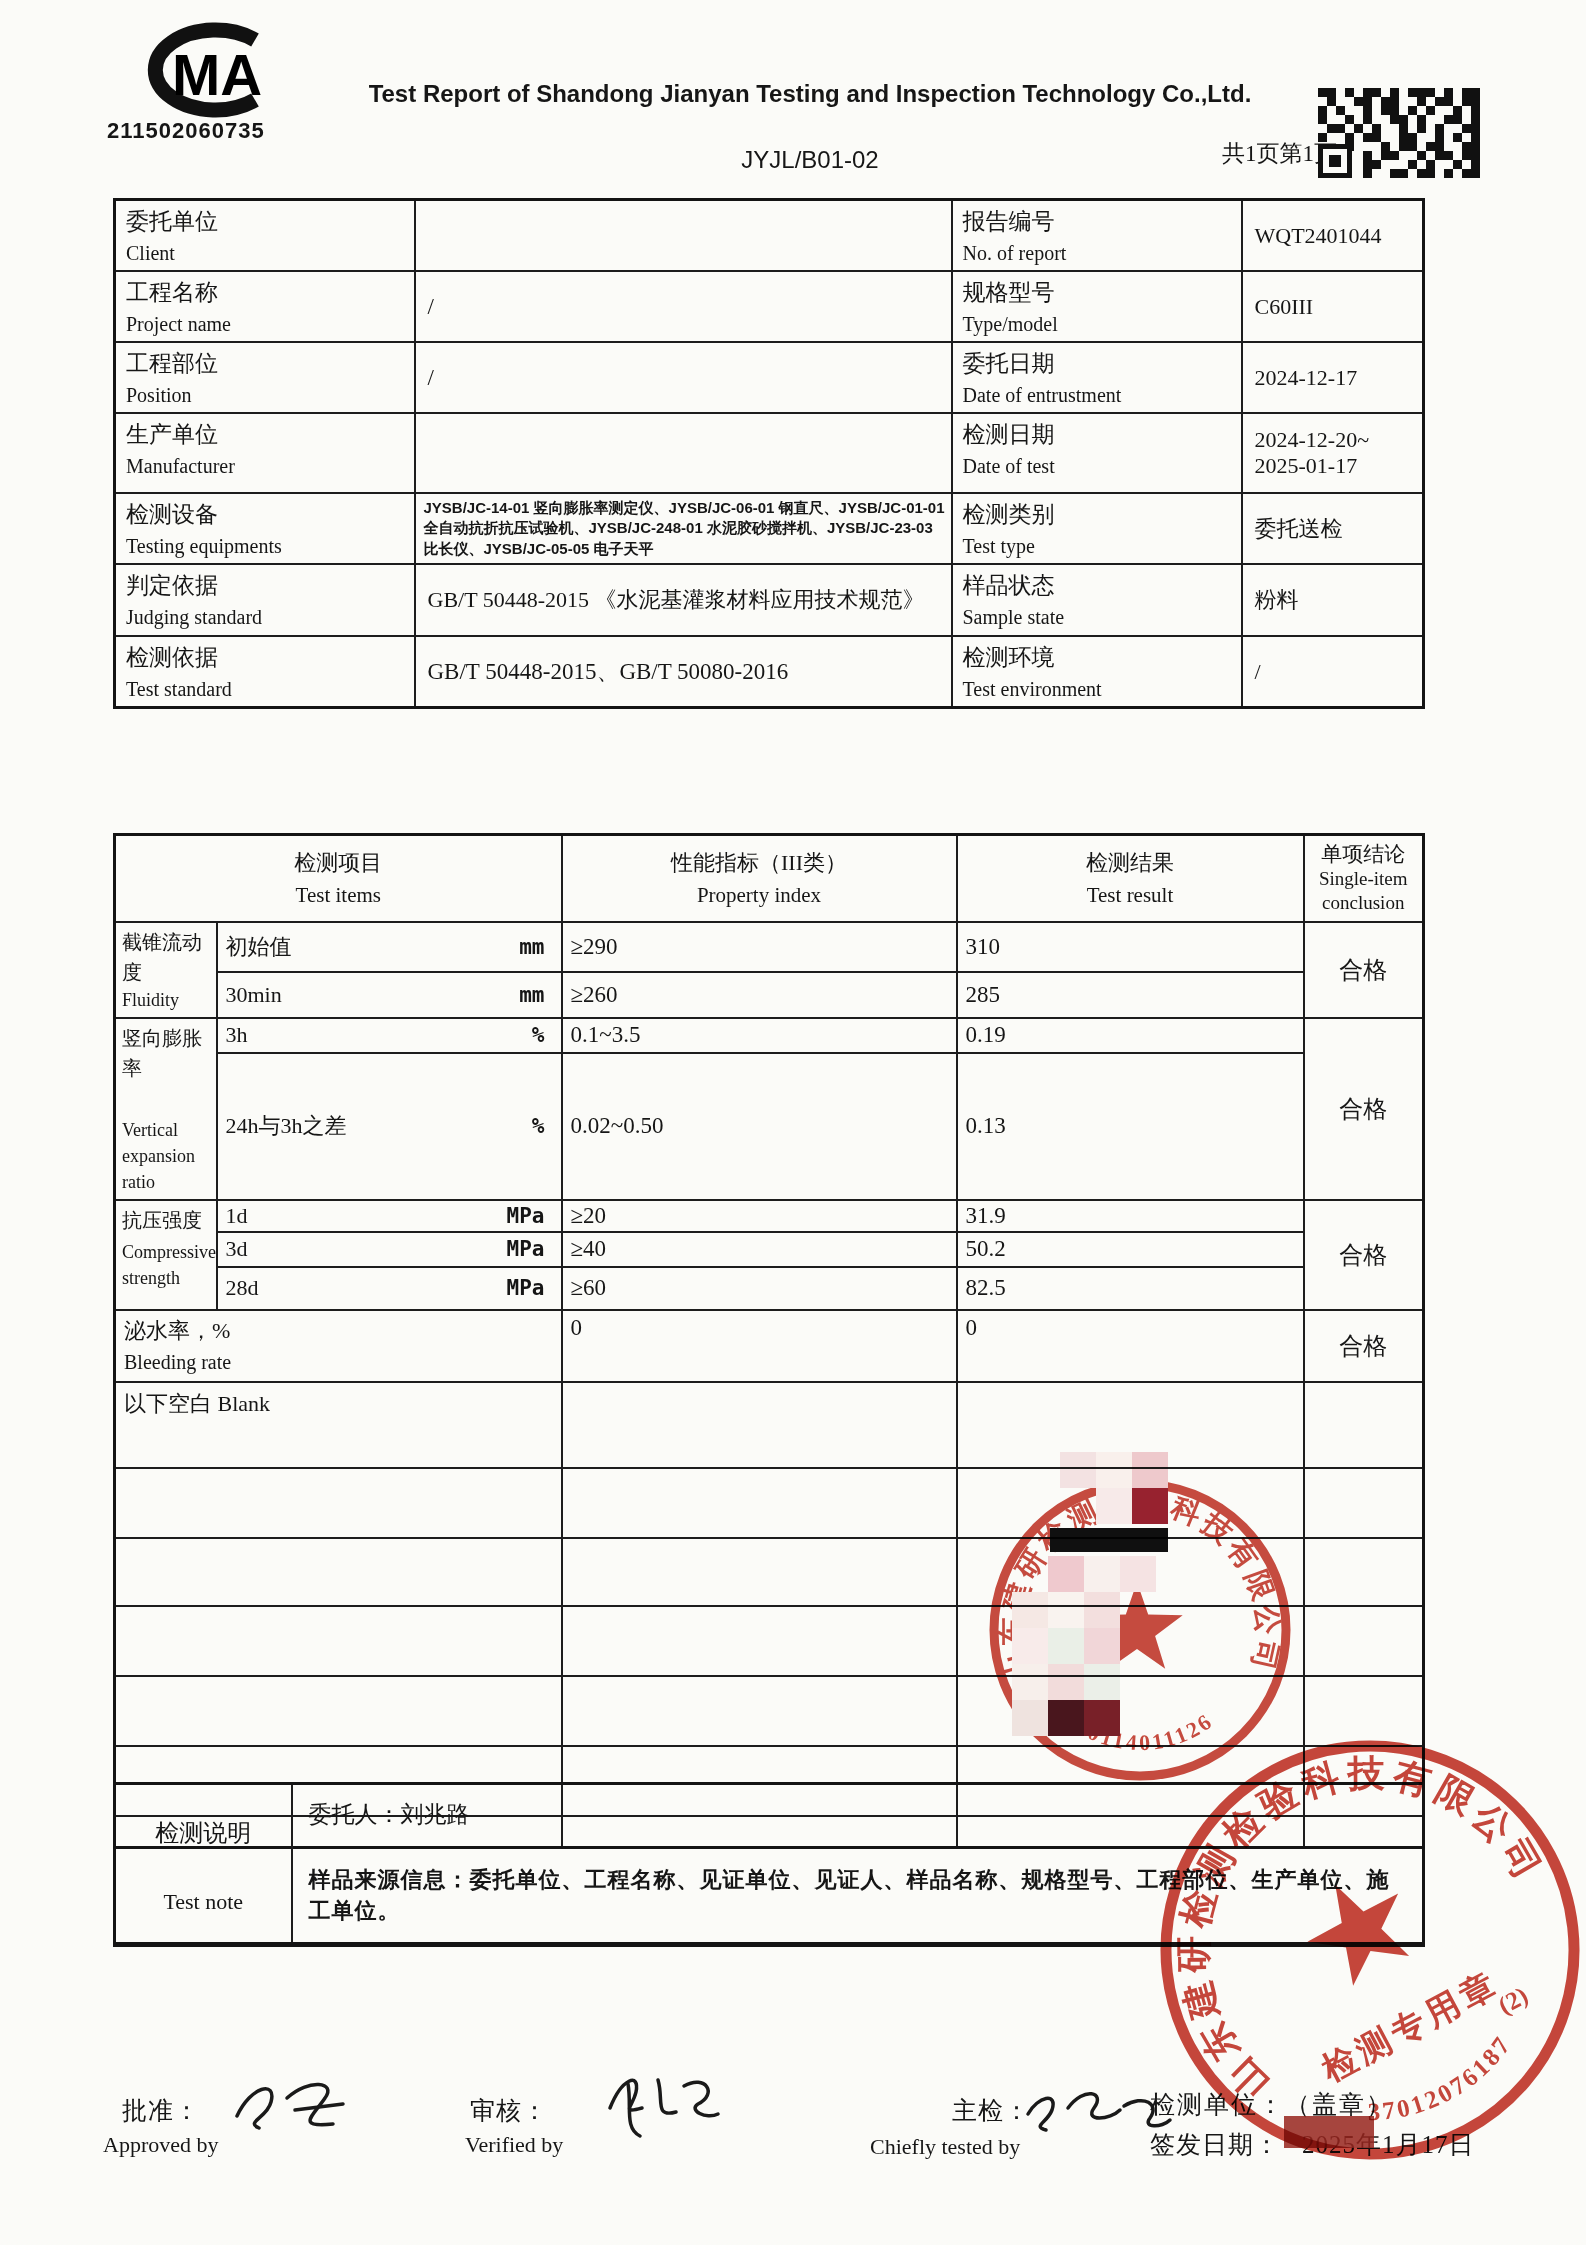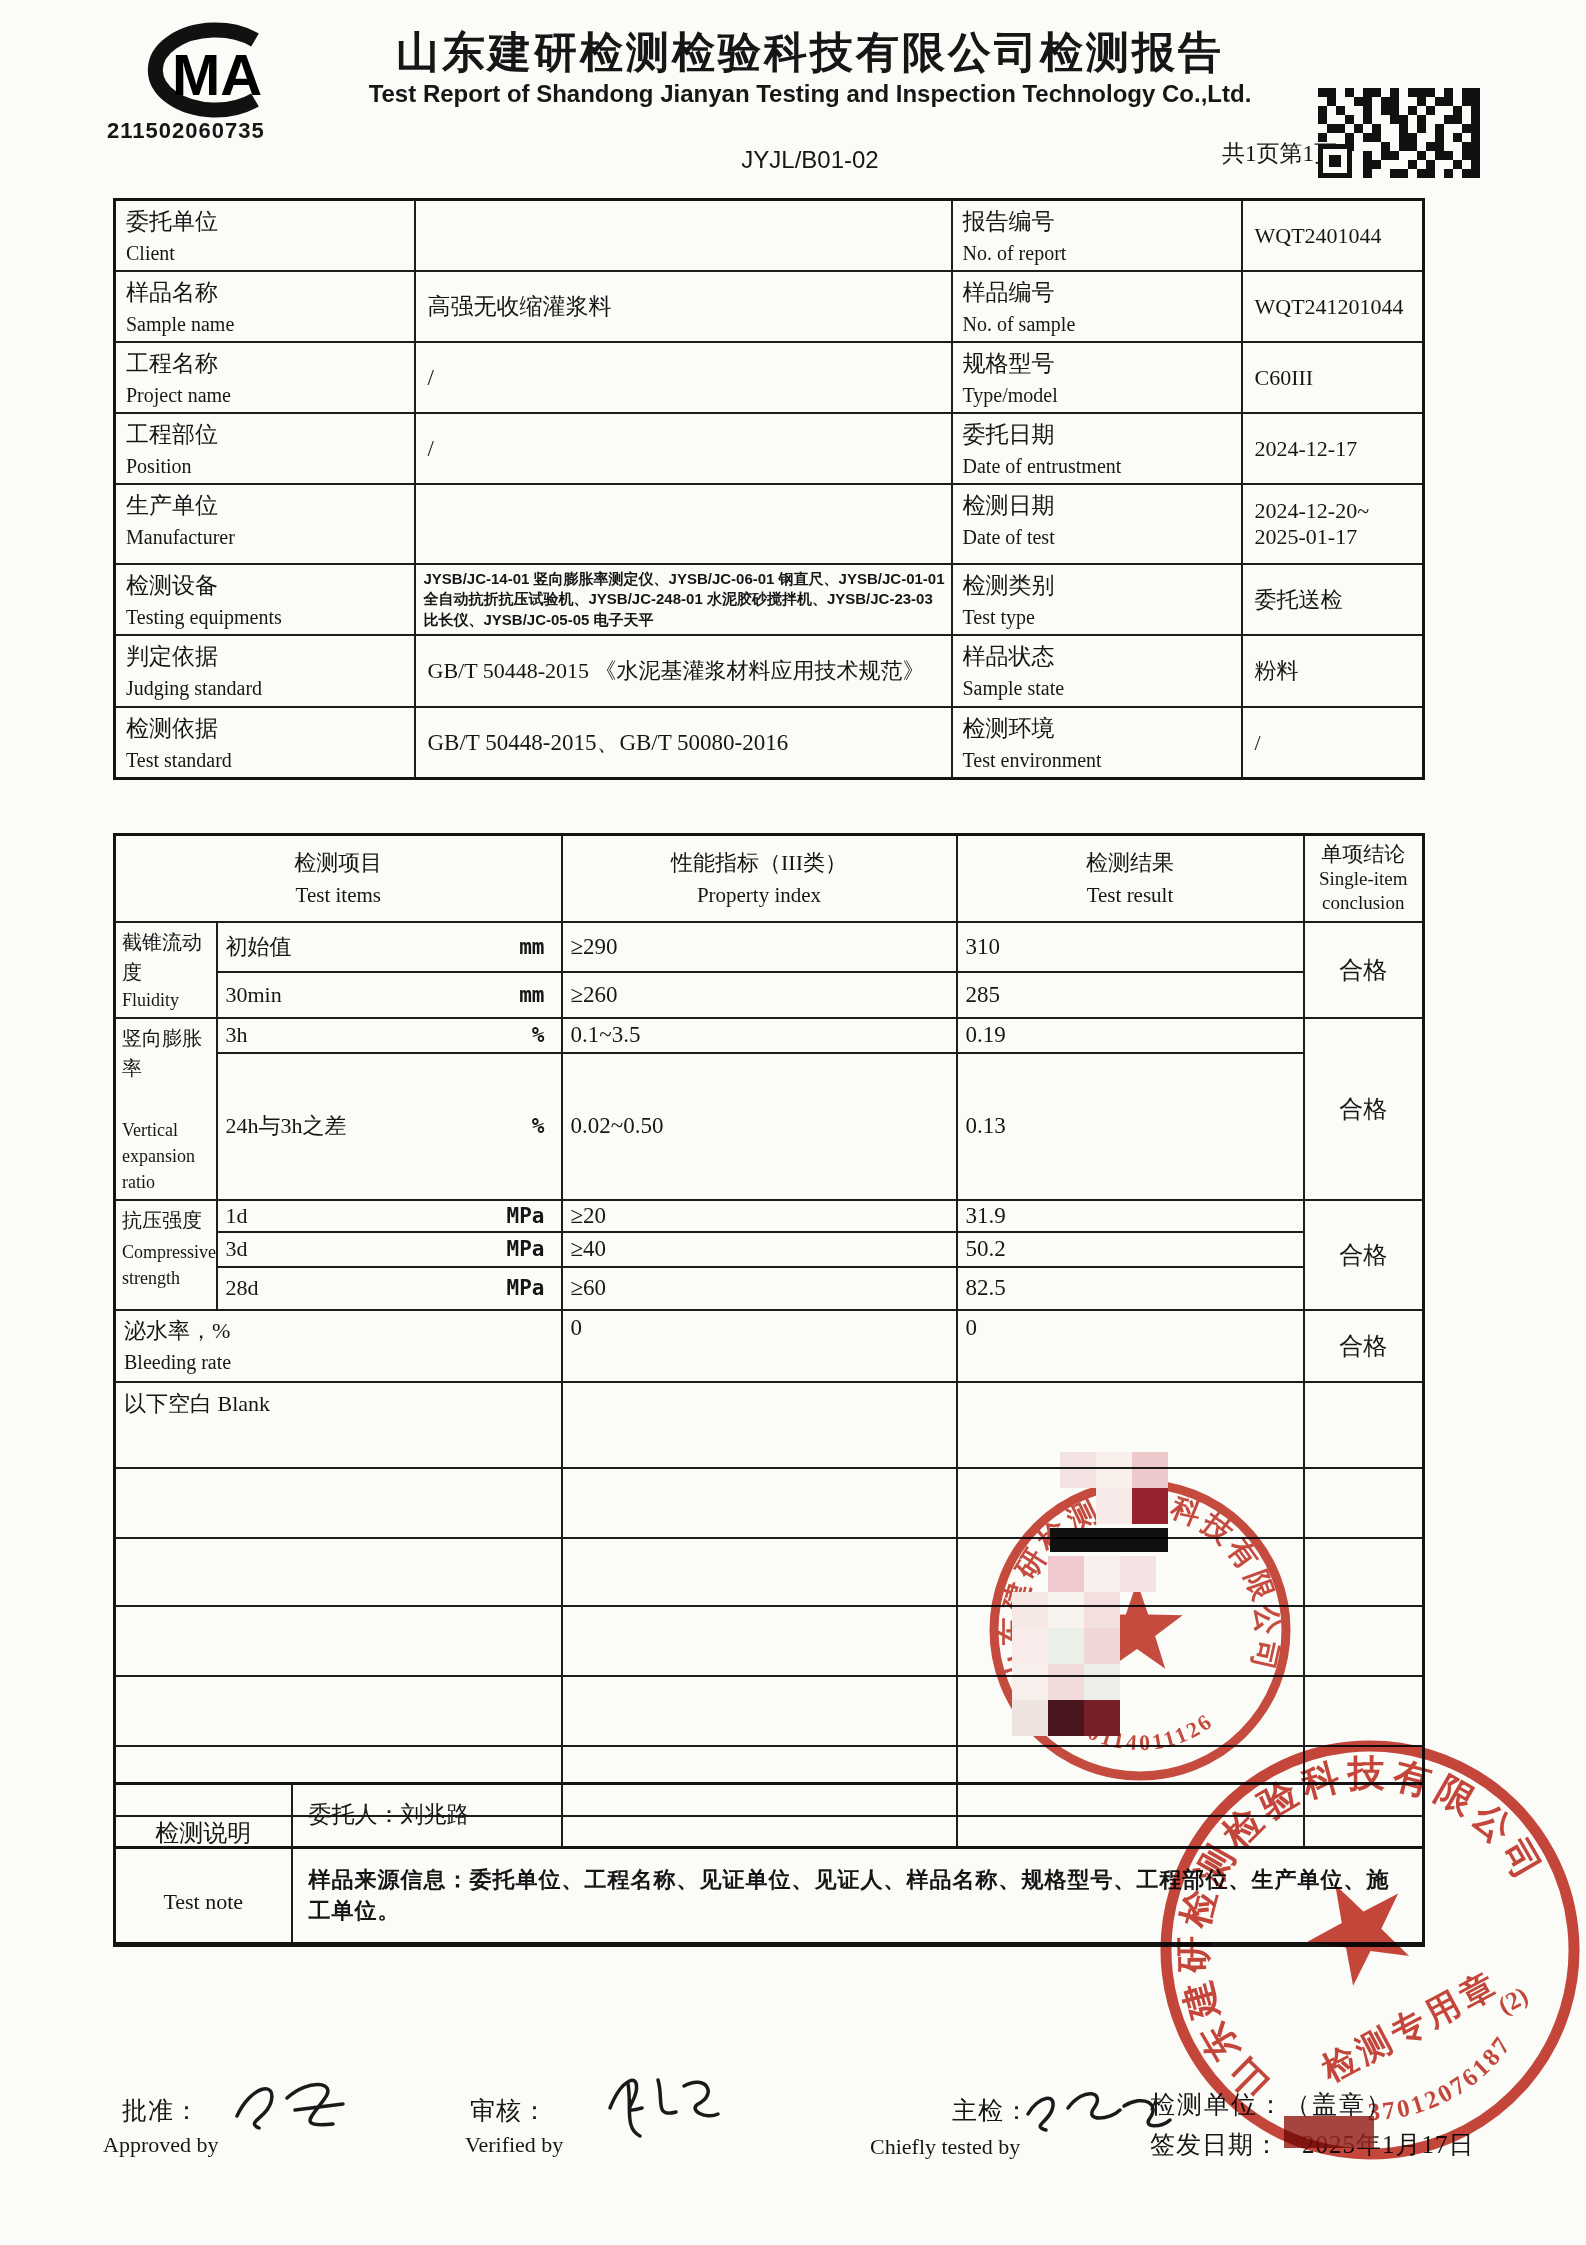--- a/index.html
+++ b/index.html
@@ -77,21 +77,20 @@
 <div class="page">
 
   <div class="cma">
     <svg width="180" height="104" viewBox="0 0 180 104">
       <path d="M 150 24 A 60 40 0 1 0 150 84" fill="none" stroke="#111" stroke-width="15"></path>
       <text x="112" y="79" text-anchor="middle" font-family="Liberation Sans, sans-serif" font-weight="900" font-size="58">MA</text>
     </svg>
     <div class="cma-num">211502060735</div>
   </div>
 
-  <div class="title-cn">山东建研检测检验科技有限公司检测报告</div>
   <div class="title-en">Test Report of Shandong Jianyan Testing and Inspection Technology Co.,Ltd.</div>
   <div class="form-code">JYJL/B01-02</div>
   <div class="page-info">共1页第1页</div>
 
   <svg class="qr" width="162" height="92" viewBox="0 0 162 92">
     <g fill="#111">
       <rect x="0" y="0" width="18" height="9"></rect>
         <rect x="27" y="0" width="9" height="9"></rect>
         <rect x="45" y="0" width="18" height="9"></rect>
         <rect x="72" y="0" width="9" height="18"></rect>
@@ -168,32 +167,20 @@
           </td>
       <td class="val"></td>
       <td class="lbl">
             <div class="cn">报告编号</div>
             <div class="en">No. of report</div>
           </td>
       <td class="val v2">WQT2401044</td>
     </tr>
     <tr style="height:70px">
       <td class="lbl">
-            <div class="cn">样品名称</div>
-            <div class="en">Sample name</div>
-          </td>
-      <td class="val">高强无收缩灌浆料</td>
-      <td class="lbl">
-            <div class="cn">样品编号</div>
-            <div class="en">No. of sample</div>
-          </td>
-      <td class="val v2">WQT241201044</td>
-    </tr>
-    <tr style="height:70px">
-      <td class="lbl">
             <div class="cn">工程名称</div>
             <div class="en">Project name</div>
           </td>
       <td class="val">/</td>
       <td class="lbl">
             <div class="cn">规格型号</div>
             <div class="en">Type/model</div>
           </td>
       <td class="val v2">C60III</td>
     </tr>

